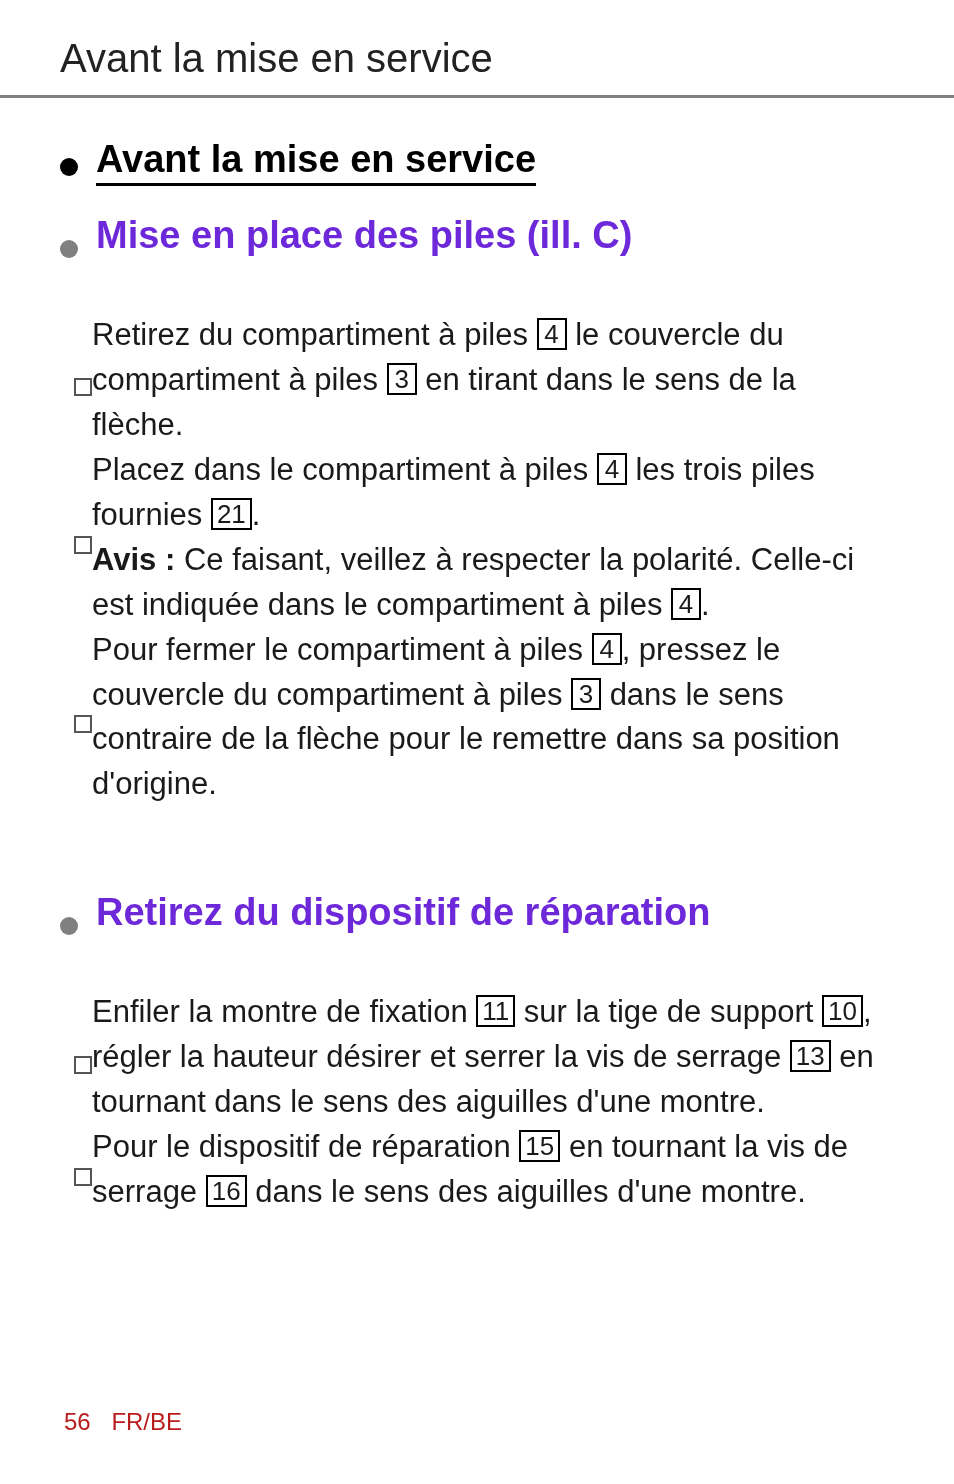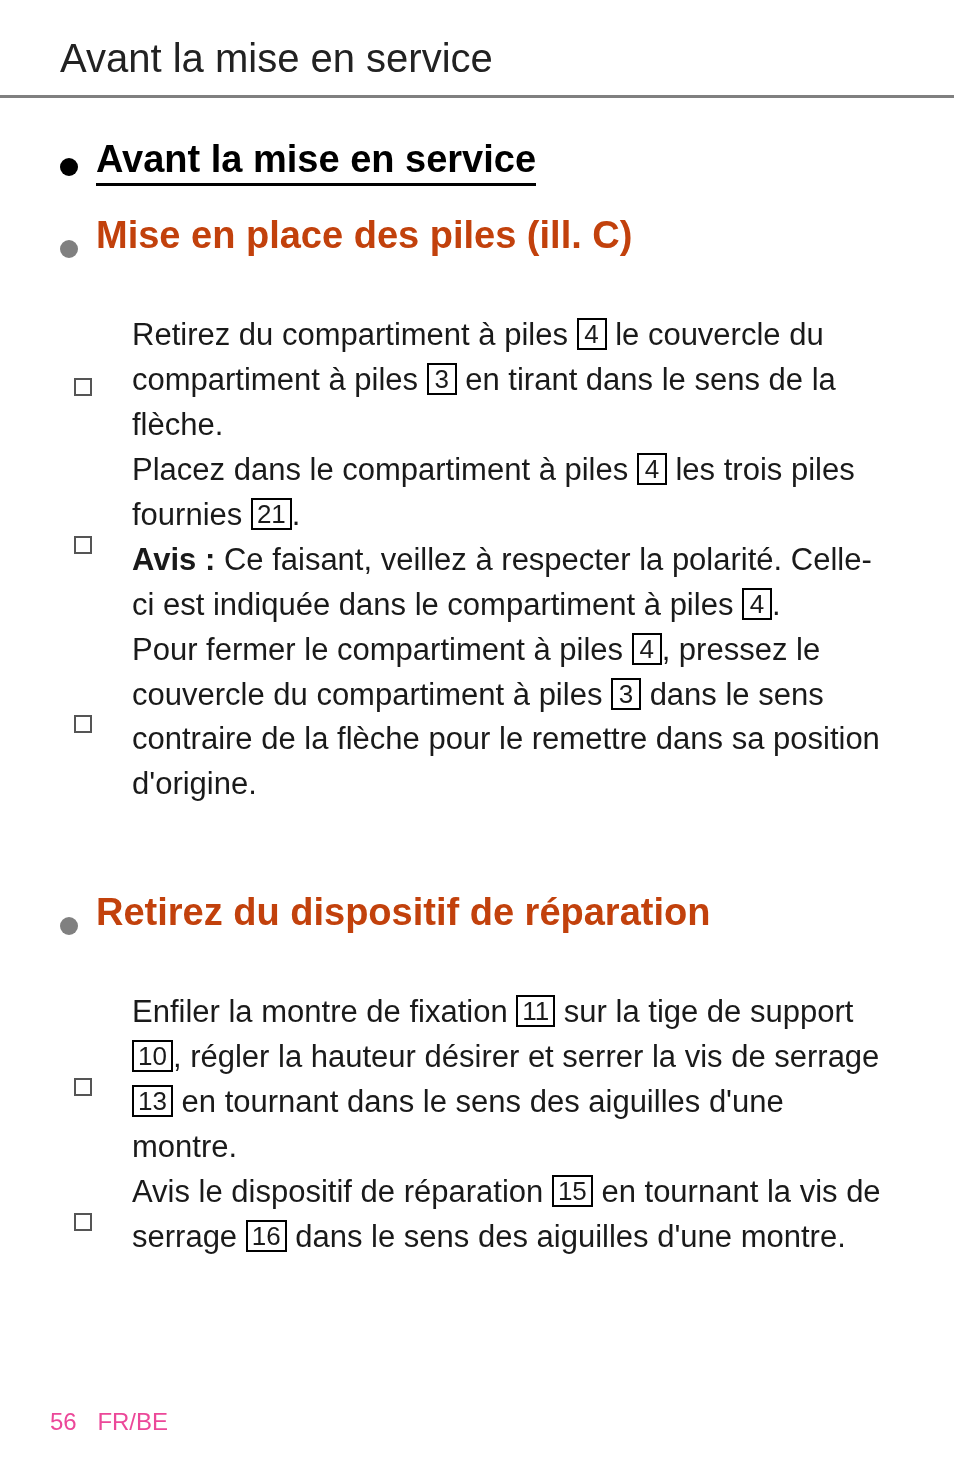--- a/index.html
+++ b/index.html
@@ -56,30 +56,29 @@
     font-size: 38px;
     font-weight: 700;
     color: #000;
     border-bottom: 3px solid #000;
     padding-bottom: 2px;
     display: inline-block;
   }
   .h-gray {
     font-size: 38px;
     font-weight: 700;
-    color: #c2410c;
+    color: #6d28d9;
   }
   .para-block {
     padding-left: 72px;
     padding-right: 4px;
   }
   .list-item {
     display: flex;
     align-items: center;
-    gap: 40px;
     font-size: 31px;
     line-height: 1.45;
     margin-bottom: 0;
   }
   .sq-bullet {
     width: 14px;
     height: 14px;
     border: 2px solid #555;
     flex: none;
     margin-top: 14px;
@@ -100,23 +99,23 @@
     line-height: 1;
     position: relative;
     top: -2px;
   }
   .bold {
     font-weight: 700;
   }
   .footer {
     position: absolute;
     bottom: 48px;
-    left: 50px;
+    left: 64px;
     font-size: 24px;
-    color: #ec4899;
+    color: #b91c1c;
   }
   .footer .page-num {
     margin-right: 14px;
   }
   .spacer-md { height: 28px; }
   .spacer-lg { height: 56px; }
 </style>
 </head>
 <body>
 
@@ -183,21 +182,21 @@
       <span class="sq-bullet"></span>
       <span class="text">
         <span>Enfiler la montre de fixation </span><span class="ref">11</span><span> sur la tige de support </span><span class="ref">10</span><span>, régler la hauteur désirer et serrer la vis de serrage </span><span class="ref">13</span><span> en tournant dans le sens des aiguilles d'une montre.</span>
       </span>
     </div>
 
 
     <div class="list-item">
       <span class="sq-bullet"></span>
       <span class="text">
-        <span>Avis le dispositif de réparation </span><span class="ref">15</span><span> en tournant la vis de serrage </span><span class="ref">16</span><span> dans le sens des aiguilles d'une montre.</span>
+        <span>Pour le dispositif de réparation </span><span class="ref">15</span><span> en tournant la vis de serrage </span><span class="ref">16</span><span> dans le sens des aiguilles d'une montre.</span>
       </span>
     </div>
 
   </div>
 
 </div>
 
 <div class="footer">
   <span class="page-num">56</span>
   <span>FR/BE</span>

